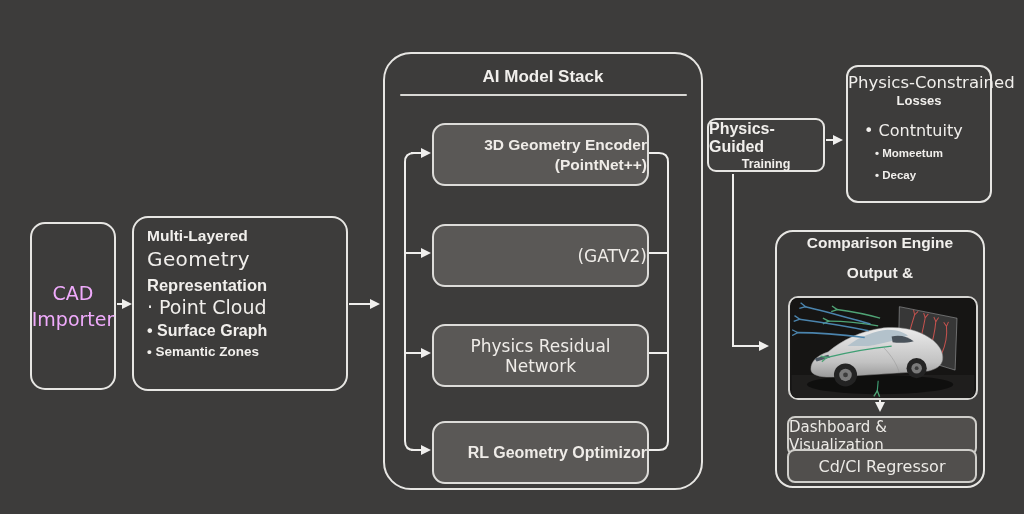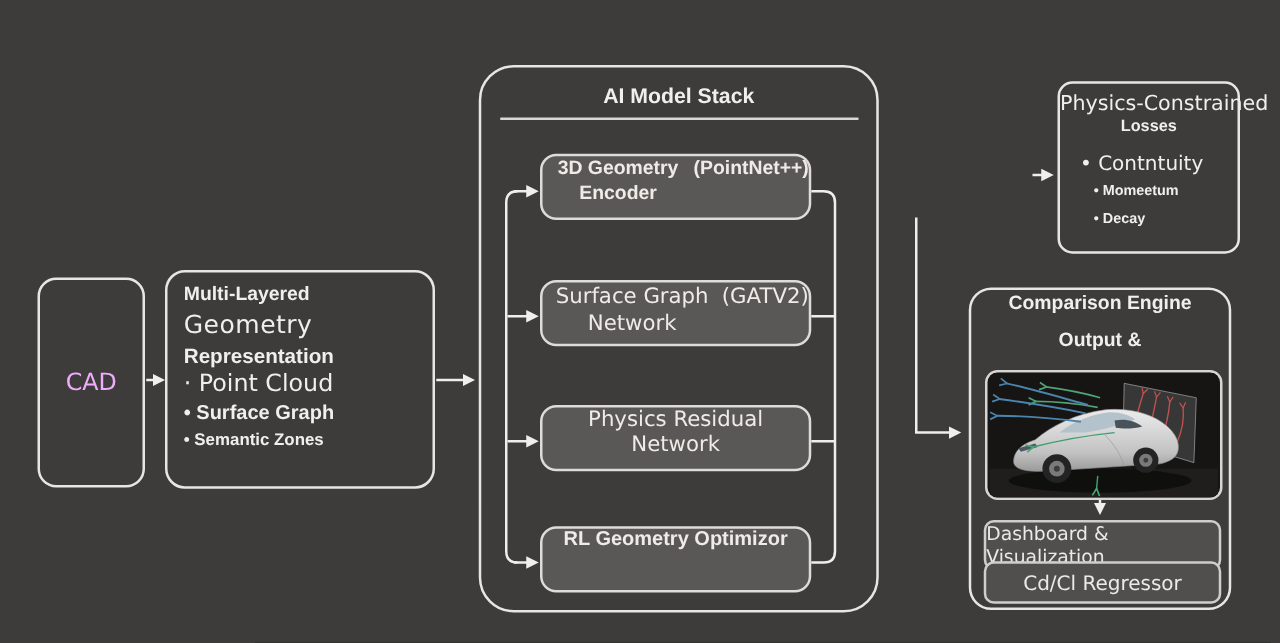--- a/index.html
+++ b/index.html
@@ -20,22 +20,22 @@
   .m-geom{font-family:"DejaVu Sans",sans-serif;font-size:20px;letter-spacing:.4px;margin-top:2px;}
   .m-rep{font-size:16.5px;font-weight:700;margin-top:5px;}
   .m-pc{font-family:"DejaVu Sans",sans-serif;font-size:19px;margin-top:1px;}
   .m-sg{font-size:16px;font-weight:700;margin-top:4px;}
   .m-sz{font-size:13.5px;font-weight:700;margin-top:4px;}
 
   
   .stack{left:383px;top:52px;width:320px;height:438px;border-radius:28px;}
   .stack-title{position:absolute;left:0;right:0;top:13px;text-align:center;font-size:17px;font-weight:700;}
   .stack-rule{position:absolute;left:15px;right:14px;top:40px;height:2px;background:#d9d8d5;border-radius:1px;}
-  .snode{position:absolute;left:47px;width:217px;height:53px;background:#5a5856;border:2px solid #dddcd9;
-         border-radius:13px;display:flex;flex-direction:row;justify-content:center;align-items:flex-start;
+  .snode{position:absolute;left:47px;width:217px;height:63px;background:#5a5856;border:2px solid #dddcd9;
+         border-radius:13px;display:flex;flex-direction:column;justify-content:center;align-items:flex-end;
          text-align:center;color:#efece8;}
   .snode .l2:empty{display:none;}
   .sn1{top:69px;}  .sn1 .l1,.sn1 .l2{font-size:15.5px;font-weight:700;line-height:20px;}
   .sn2{top:170px;} .sn2 .l1,.sn2 .l2{font-family:"DejaVu Sans",sans-serif;font-size:17px;line-height:22px;}
   .sn3{top:270px;} .sn3 .l1{font-family:"DejaVu Sans",sans-serif;font-size:17px;}
   .sn4{top:367px;} .sn4 .l1{font-size:16px;font-weight:700;}
 
   
   .training{left:707px;top:118px;width:118px;height:54px;border-radius:9px;
             display:flex;flex-direction:column;justify-content:center;align-items:center;background:#403f3e;}
@@ -85,53 +85,57 @@
       <path d="M649,253 H668"></path>
       <path d="M649,353 H668"></path>
       <path d="M826,140 H834" marker-end="url(#ah)"></path>
       <path d="M733,174 V346 H760" marker-end="url(#ah)"></path>
       <path d="M880,400 V403" marker-end="url(#ah)"></path>
     </g>
   </svg>
 
   <div class="box cad">
     <div class="cad-line">CAD</div>
+    <div class="cad-line">Importer</div>
   </div>
 
   <div class="box multi">
     <div class="m-title">Multi-Layered</div>
     <div class="m-geom">Geometry</div>
     <div class="m-rep">Representation</div>
     <div class="m-pc">· Point Cloud</div>
     <div class="m-sg">• Surface Graph</div>
     <div class="m-sz">• Semantic Zones</div>
   </div>
 
   <div class="box stack">
     <div class="stack-title">AI Model Stack</div>
     <div class="stack-rule"></div>
 
     <div class="snode sn1">
       <div class="l1">3D Geometry Encoder</div>
       <div class="l2">(PointNet++)</div>
     </div>
     <div class="snode sn2">
-      <div class="l1">Surface Graph Network</div>
       <div class="l2">(GATV2)</div>
     </div>
     <div class="snode sn3">
       <div class="l1">Physics Residual Network</div>
 
     </div>
     <div class="snode sn4">
       <div class="l1">RL Geometry Optimizor</div>
 
     </div>
   </div>
 
+  <div class="box training">
+    <div class="t1">Physics-Guided</div>
+    <div class="t2">Training</div>
+  </div>
 
   <div class="box losses">
     <div class="l-t1">Physics-Constrained</div>
     <div class="l-t2">Losses</div>
     <div class="l-b1">• Contntuity</div>
     <div class="l-b2">• Momeetum</div>
     <div class="l-b3">• Decay</div>
   </div>
 
   <div class="box output">

